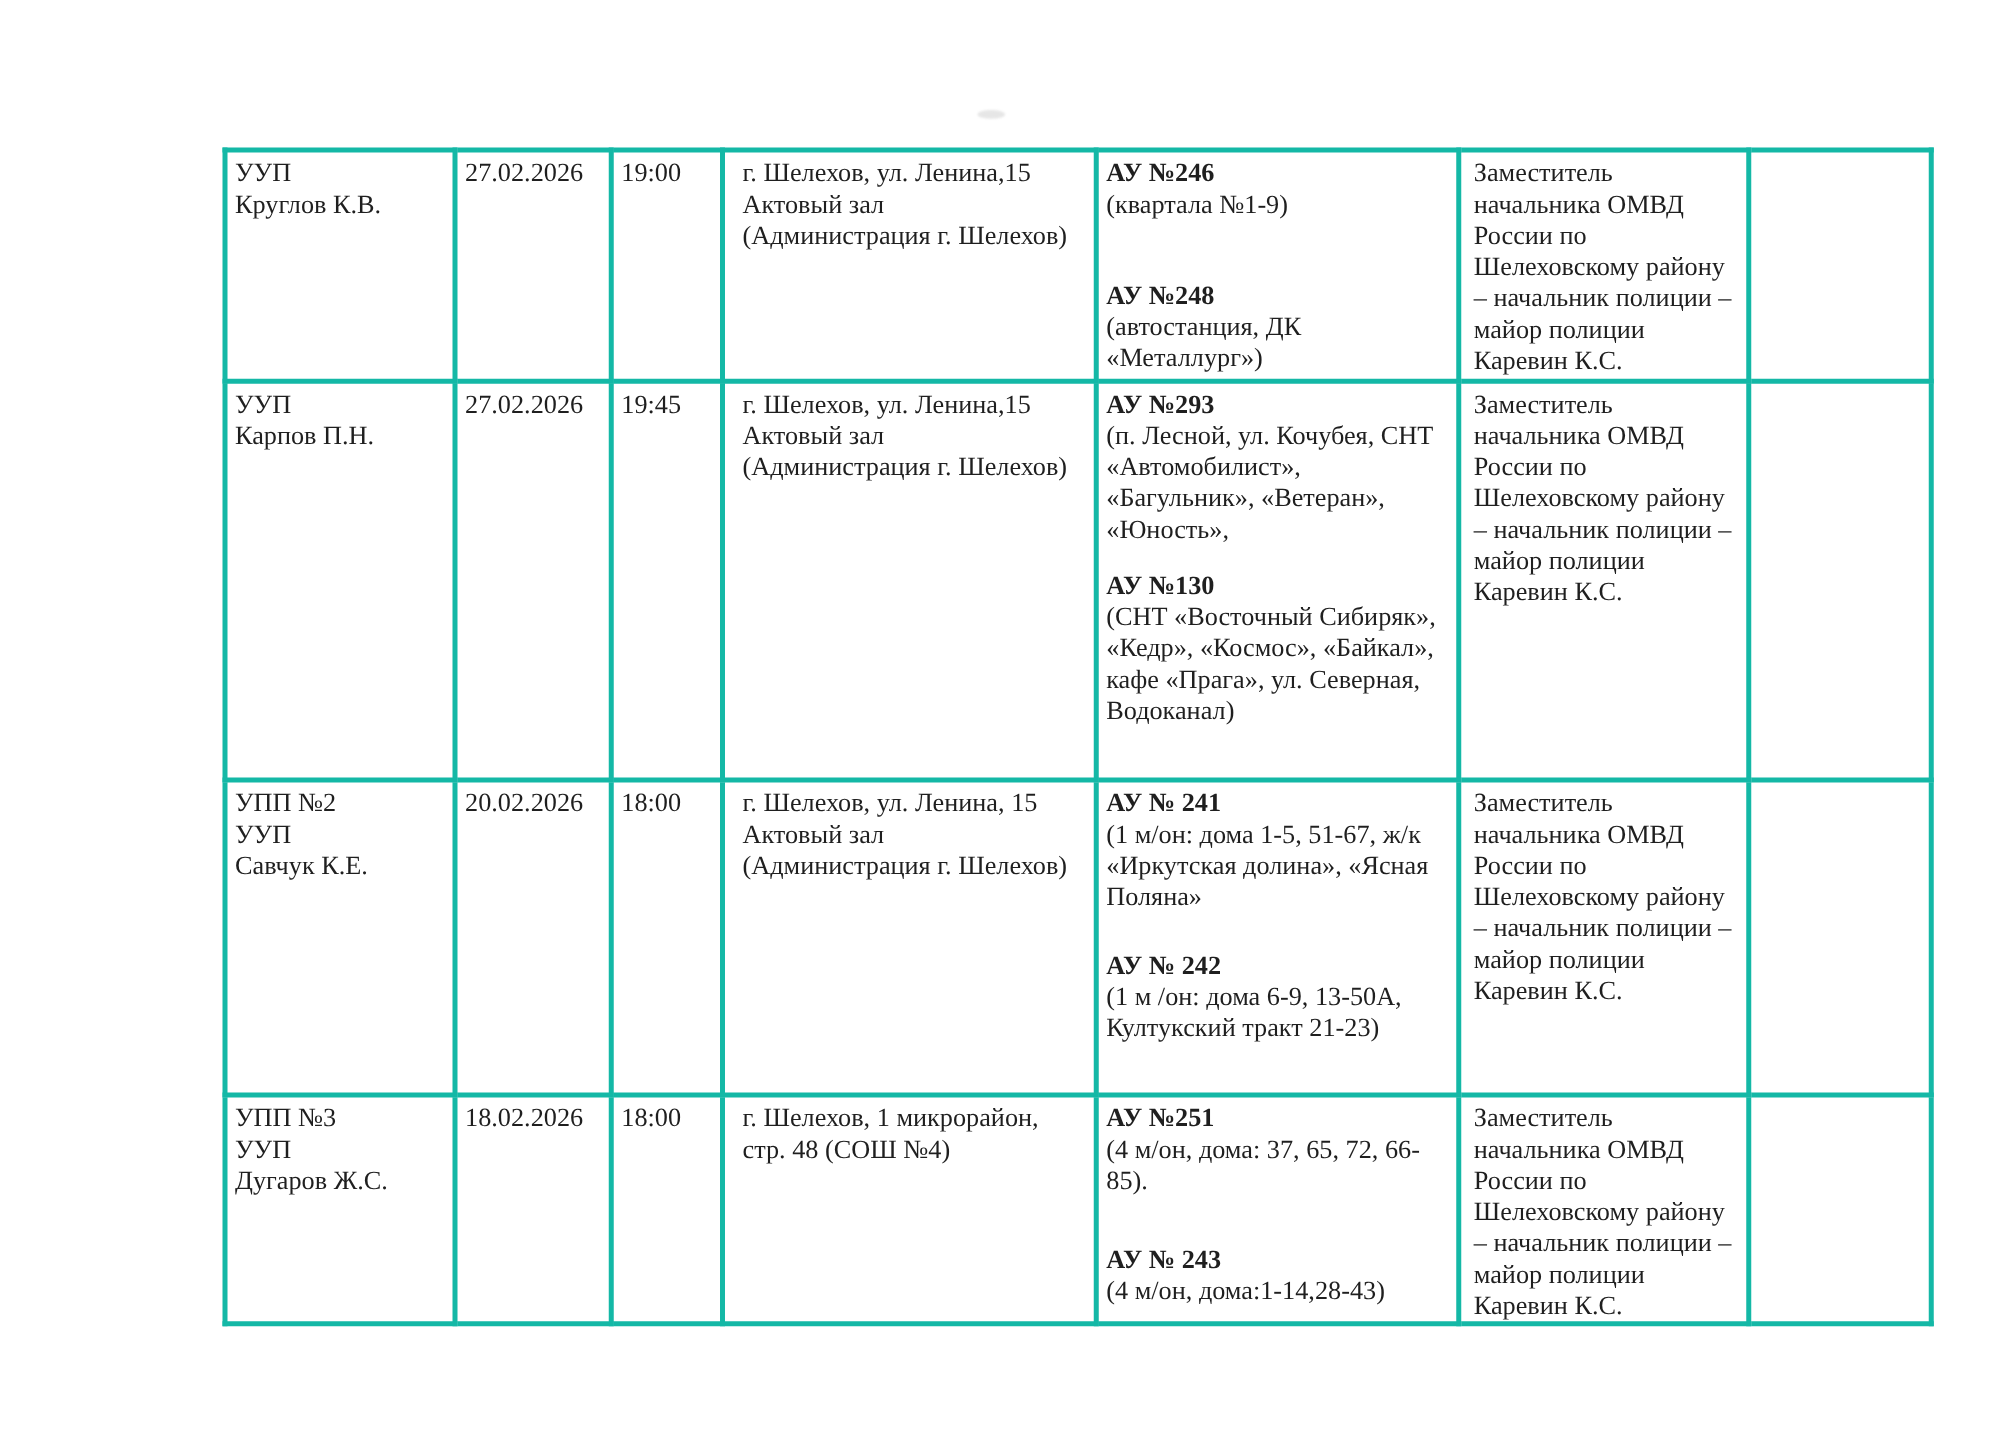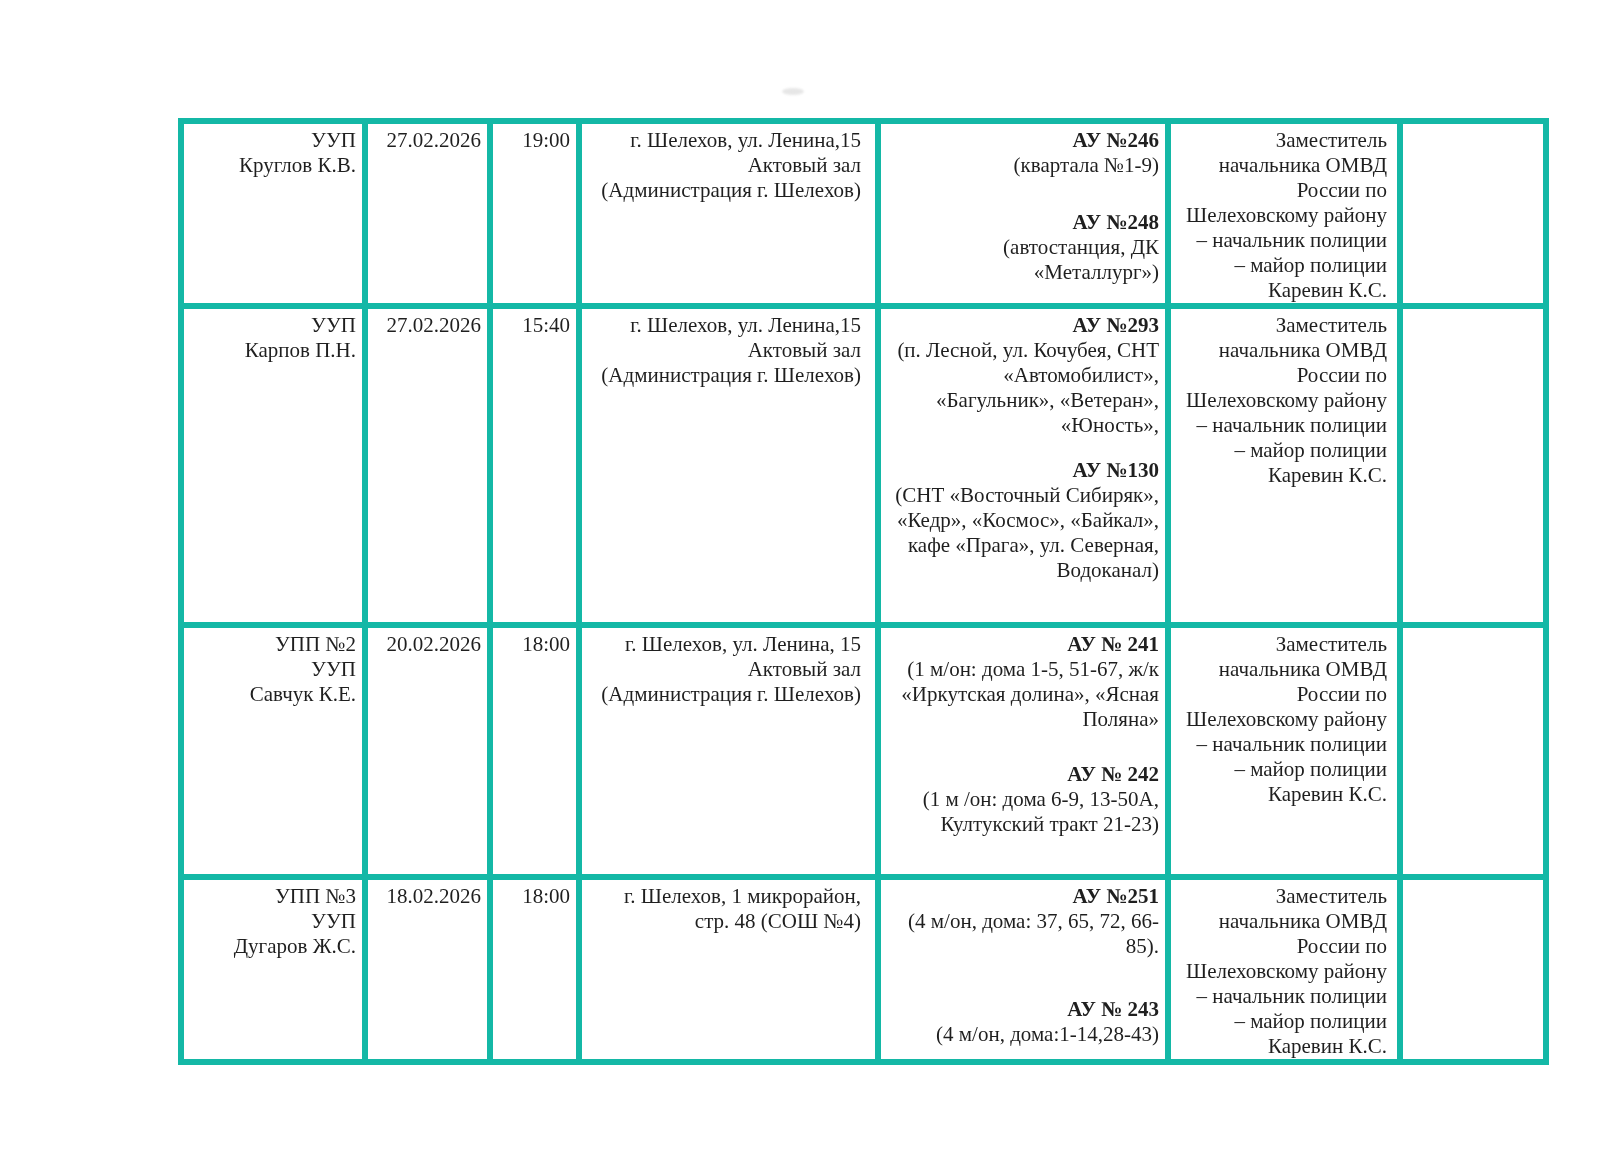--- a/index.html
+++ b/index.html
@@ -30,35 +30,35 @@
     position: absolute;
     left: 178px;
     top: 118px;
     width: 1365px;
     border-collapse: collapse;
     table-layout: fixed;
     font-size: 21px;
     line-height: 25px;
   }
   .schedule-table td {
-    border: 6px solid #14b8a6;
+    border: 4px solid #14b8a6;
     vertical-align: top;
-    text-align: right;
+    text-align: left;
     padding: 4px 6px 0 6px;
     overflow: hidden;
     font-family: Liberation Serif, serif;
   }
   td.cell-location { padding: 4px 14px 0 14px; }
   td.cell-official { padding: 4px 10px 0 10px; }
   .area-number { font-weight: bold; }
   .row-0 { height: 185px; }
   .row-1 { height: 319px; }
   .row-2 { height: 252px; }
   .row-3 { height: 172px; }
-  .gap-a { margin-top: 32px; }
+  .gap-a { margin-top: 48px; }
   .gap-b { margin-top: 20px; }
   .gap-c { margin-top: 30px; }
   .gap-d { margin-top: 38px; }
 </style>
 </head>
 <body>
 
 <div class="scan-smudge"></div>
 
 <table class="schedule-table">
@@ -94,21 +94,21 @@
       <td class="cell-official">Заместитель начальника ОМВД России по Шелеховскому району – начальник полиции – майор полиции Каревин К.С.</td>
       <td></td>
     </tr>
 
     <tr class="row-1">
       <td>
         <div>УУП</div>
         <div>Карпов П.Н.</div>
       </td>
       <td>27.02.2026</td>
-      <td>15:40</td>
+      <td>19:45</td>
       <td class="cell-location">г. Шелехов, ул. Ленина,15 Актовый зал (Администрация г. Шелехов)</td>
       <td>
         <div class="area-block">
           <div class="area-number">АУ №293</div>
           <div class="area-desc">(п. Лесной, ул. Кочубея, СНТ «Автомобилист», «Багульник», «Ветеран», «Юность»,</div>
         </div>
         <div class="area-block gap-b">
           <div class="area-number">АУ №130</div>
           <div class="area-desc">(СНТ «Восточный Сибиряк», «Кедр», «Космос», «Байкал», кафе «Прага», ул. Северная, Водоканал)</div>
         </div>

